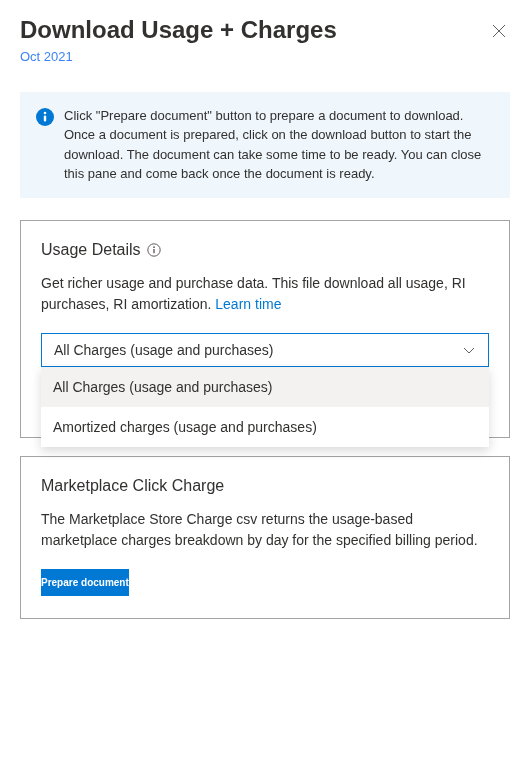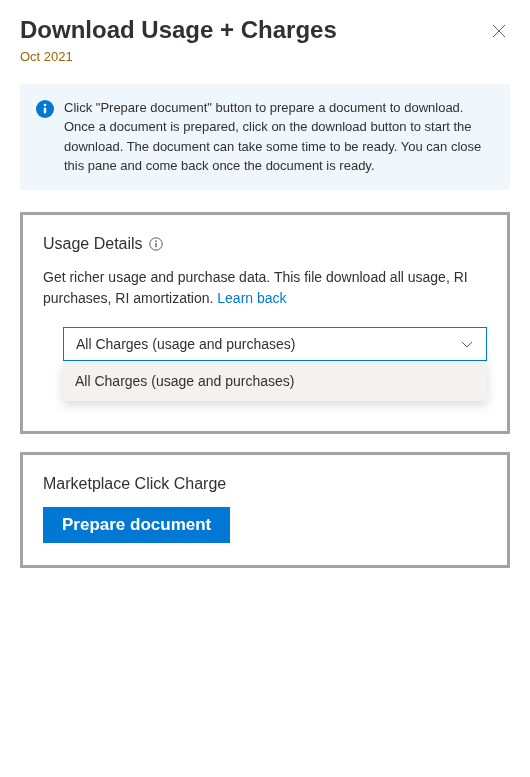--- a/index.html
+++ b/index.html
@@ -32,22 +32,22 @@
       font-size: 18px;
       color: #605e5c;
       cursor: pointer;
       padding: 4px;
       line-height: 1;
       background: none;
       border: none;
     }
     .sub-label {
       font-size: 13px;
-      color: #a16207;
-      margin-bottom: 20px;
+      color: #3b82f6;
+      margin-bottom: 28px;
       display: block;
     }
     .info-banner {
       background: #eff6fc;
       padding: 14px 16px;
       display: flex;
       align-items: flex-start;
       gap: 10px;
       margin-bottom: 22px;
     }
@@ -57,21 +57,21 @@
     }
     .info-icon-wrap svg {
       display: block;
     }
     .info-text {
       font-size: 13px;
       color: #323130;
       line-height: 1.5;
     }
     .card {
-      border: 3px solid #a3a3a3;
+      border: 1px solid #a3a3a3;
       padding: 20px 20px 22px 20px;
       margin-bottom: 18px;
       background: #fff;
     }
     .card-title-row {
       display: flex;
       align-items: center;
       gap: 6px;
       margin-bottom: 14px;
     }
@@ -90,21 +90,20 @@
       color: #323130;
       line-height: 1.5;
       margin-bottom: 18px;
     }
     .learn-more {
       color: #0078d4;
       text-decoration: none;
     }
     .dropdown-wrapper {
       position: relative;
-      margin-left: 20px;
     }
     .dropdown-trigger {
       border: 1px solid #0078d4;
       height: 34px;
       display: flex;
       align-items: center;
       justify-content: space-between;
       padding: 0 12px;
       cursor: pointer;
       background: #fff;
@@ -130,22 +129,22 @@
       cursor: pointer;
       color: #323130;
     }
     .dropdown-option.selected {
       background: #f3f2f1;
     }
     .primary-btn {
       background: #0078d4;
       color: #fff;
       border: none;
-      padding: 8px 19px;
-      font-size: 17px;
+      padding: 8px 0;
+      font-size: 10px;
       font-weight: 600;
       cursor: pointer;
       font-family: inherit;
       text-align: right;
     }
   </style>
 </head>
 <body>
 
 <div class="header">
@@ -176,35 +175,37 @@
     <div class="card-title">Usage Details</div>
     <span class="card-help-icon">
       <svg width="14" height="14" viewBox="0 0 14 14">
         <circle cx="7" cy="7" r="6.2" fill="none" stroke="#605e5c" stroke-width="1"></circle>
         <circle cx="7" cy="4.2" r="0.9" fill="#605e5c"></circle>
         <rect x="6.3" y="6" width="1.4" height="4.2" fill="#605e5c"></rect>
       </svg>
     </span>
   </div>
   <div class="card-desc">
-    <span>Get richer usage and purchase data. This file download all usage, RI purchases, RI amortization. </span><a href="#" class="learn-more">Learn back</a>
+    <span>Get richer usage and purchase data. This file download all usage, RI purchases, RI amortization. </span><a href="#" class="learn-more">Learn time</a>
   </div>
   <div class="dropdown-wrapper">
     <div class="dropdown-trigger">
       <span>All Charges (usage and purchases)</span>
       <span class="chevron">
         <svg width="14" height="14" viewBox="0 0 14 14">
             <path d="M2 5 L7 10 L12 5" fill="none" stroke="#605e5c" stroke-width="1"></path>
           </svg>
       </span>
     </div>
     <div class="dropdown-list">
       <div class="dropdown-option selected">All Charges (usage and purchases)</div>
+      <div class="dropdown-option">Amortized charges (usage and purchases)</div>
     </div>
   </div>
 </div>
 
 <div class="card">
   <div class="card-title-row">
     <div class="card-title">Marketplace Click Charge</div>
   </div>
+  <div class="card-desc">The Marketplace Store Charge csv returns the usage-based marketplace charges breakdown by day for the specified billing period.</div>
   <button class="primary-btn">Prepare document</button>
 </div>
 
 </body></html>

